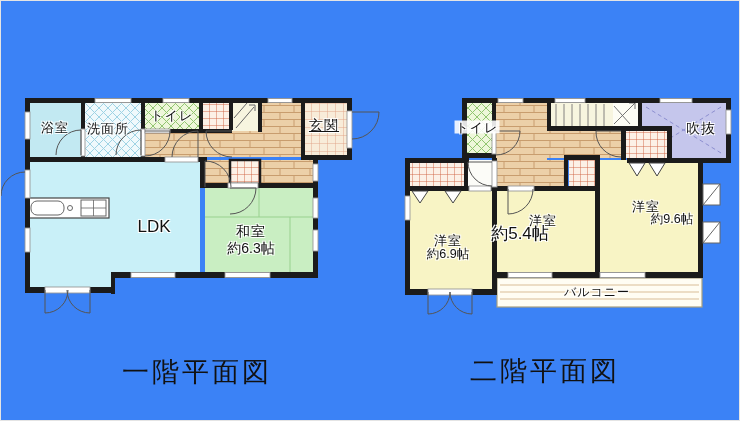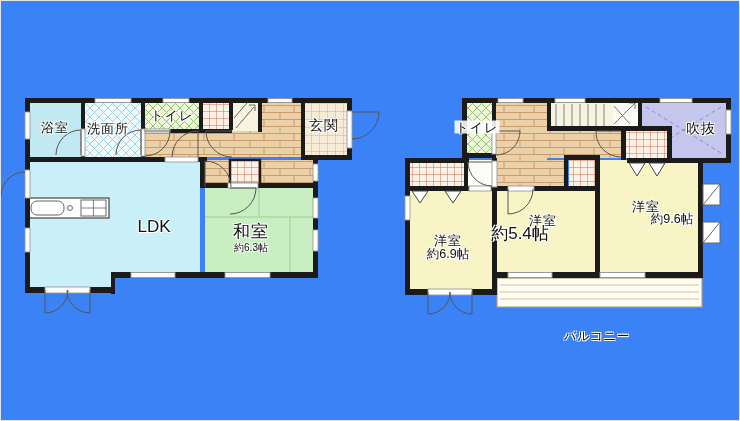--- a/index.html
+++ b/index.html
@@ -226,30 +226,32 @@
     <path d="M492 162 H468 A24 24 0 0 0 492 186"></path>
     <path d="M508 189 V214 A25 25 0 0 0 533 189"></path>
     <path d="M621 131 H596 A25 25 0 0 0 621 157"></path>
     <path d="M450 292 A22 22 0 0 1 428 314 M428 292 V314 M450 292 A22 22 0 0 0 472 314 M472 292 V314"></path>
   </g>
 </svg>
 
 <div class="lbl" style="left:55px;top:127px;font-size:13px;">浴室</div>
 <div class="lbl" style="left:108px;top:128px;font-size:13px;">洗面所</div>
 <div class="lbl" style="left:172px;top:115px;font-size:13px;">トイレ</div>
-<div class="lbl" style="left:324px;top:125px;font-size:14px;">玄関</div>
+<div class="lbl" style="left:324px;top:125px;font-size:14px;text-decoration:underline;">玄関</div>
 <div class="lbl" style="left:154px;top:226px;font-size:17px;letter-spacing:0;">LDK</div>
-<div class="lbl" style="left:251px;top:231px;font-size:17px;">和室</div>
-<div class="lbl" style="left:251px;top:248px;font-size:10px;letter-spacing:0;">約6.3帖</div>
+<div class="lbl" style="left:251px;top:231px;font-size:14px;">和室</div>
+<div class="lbl" style="left:251px;top:248px;font-size:14px;letter-spacing:0;">約6.3帖</div>
 
 <div class="lbl bg" style="left:477px;top:127px;font-size:13px;">トイレ</div>
 <div class="lbl" style="left:701px;top:128px;font-size:14px;text-align:right;">吹抜</div>
 <div class="lbl" style="left:448px;top:240px;font-size:13px;">洋室</div>
 <div class="lbl" style="left:448px;top:254px;font-size:12.5px;letter-spacing:0;">約6.9帖</div>
 <div class="lbl" style="left:543px;top:220px;font-size:13px;">洋室</div>
 <div class="lbl" style="left:520px;top:233px;font-size:17px;letter-spacing:0;">約5.4帖</div>
 <div class="lbl" style="left:646px;top:206px;font-size:13px;">洋室</div>
 <div class="lbl" style="left:672px;top:219px;font-size:12.5px;letter-spacing:0;">約9.6帖</div>
-<div class="lbl" style="left:597px;top:292px;font-size:12px;margin-top:44px;">バルコニー</div>
-
+<div class="lbl" style="left:597px;top:292px;font-size:12px;">バルコニー</div>
+
+<div class="cap" style="left:197px;top:372px;">一階平面図</div>
+<div class="cap" style="left:545px;top:371px;">二階平面図</div>
 
 <div class="frame"></div>
 </div>
 
 </body></html>

